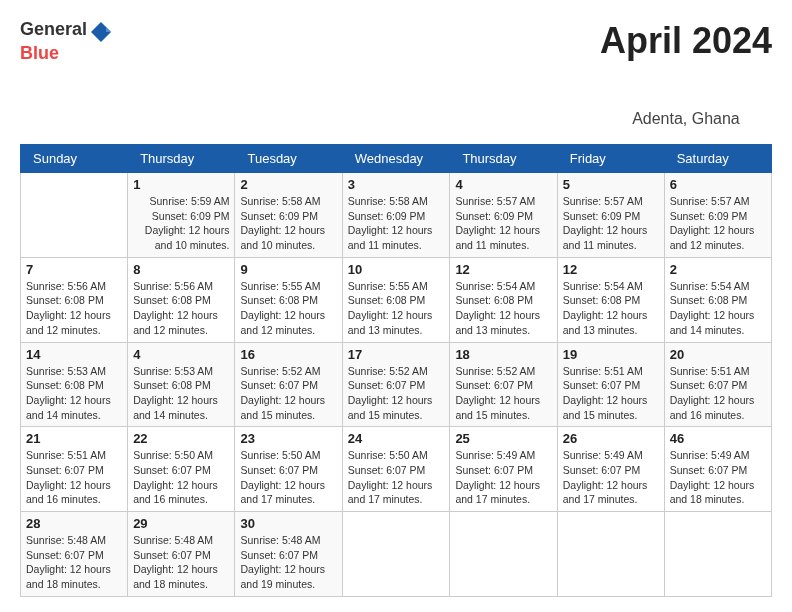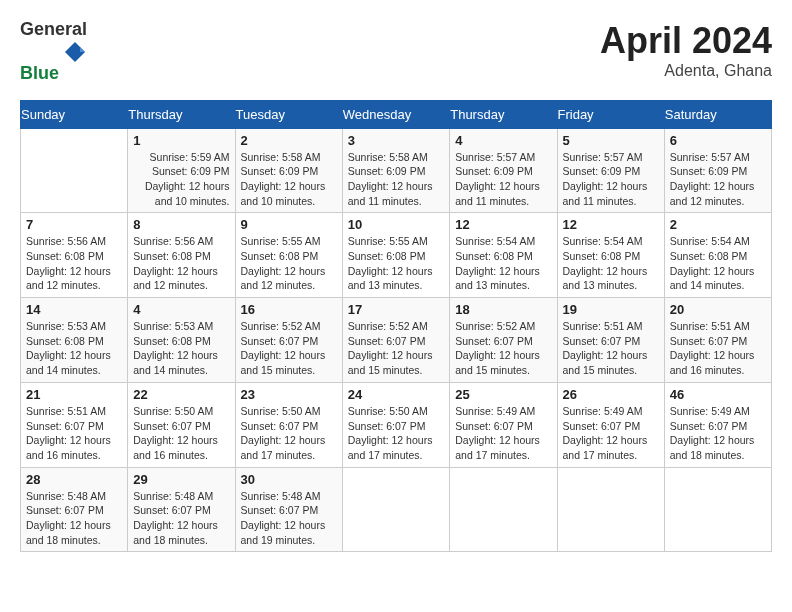--- a/index.html
+++ b/index.html
@@ -26,48 +26,49 @@
       line-height: 1.1;
     }
     .logo-general {
       font-size: 18px;
       font-weight: bold;
       color: #333;
     }
     .logo-blue {
       font-size: 18px;
       font-weight: bold;
-      color: #15803d;
+      color: #ef4444;
     }
     .logo-icon {
       width: 24px;
       height: 24px;
       margin-left: 2px;
     }
     .title-block {
-      text-align: right;
+      text-align: center;
     }
     .month-title {
       font-size: 36px;
       font-weight: bold;
       color: #222;
     }
     .location {
       font-size: 16px;
       color: #444;
+      margin-top: 48px;
     }
     table {
       width: 100%;
       border-collapse: collapse;
       font-size: 11px;
     }
     thead tr th {
       background-color: #1a5ca8;
       color: #fff;
-      padding: 6px 0;
+      padding: 6px 12px;
       text-align: left;
       font-size: 13px;
       font-weight: normal;
       border: 1px solid #1a5ca8;
     }
     tbody tr td {
       border: 1px solid #ccc;
       padding: 4px 5px;
       vertical-align: top;
       width: 108px;
@@ -94,21 +95,21 @@
     .empty-cell {
       background: #fff !important;
     }
   </style>
 </head>
 <body>
 
 <div class="header">
   <div class="logo">
     <div class="logo-text">
-      <span style="display:flex;align-items:flex-end;flex-direction:column;">
+      <span style="display:flex;align-items:flex-start;">
         <span class="logo-general">General</span>
         <svg class="logo-icon" viewBox="0 0 24 24" xmlns="http://www.w3.org/2000/svg">
           <polygon points="12,2 22,12 12,22 2,12" fill="#1a5ca8"></polygon>
           <polygon points="12,2 22,12 17,12 17,7" fill="#4a90d9"></polygon>
         </svg>
       </span>
       <span class="logo-blue">Blue</span>
     </div>
   </div>
   <div class="title-block">

